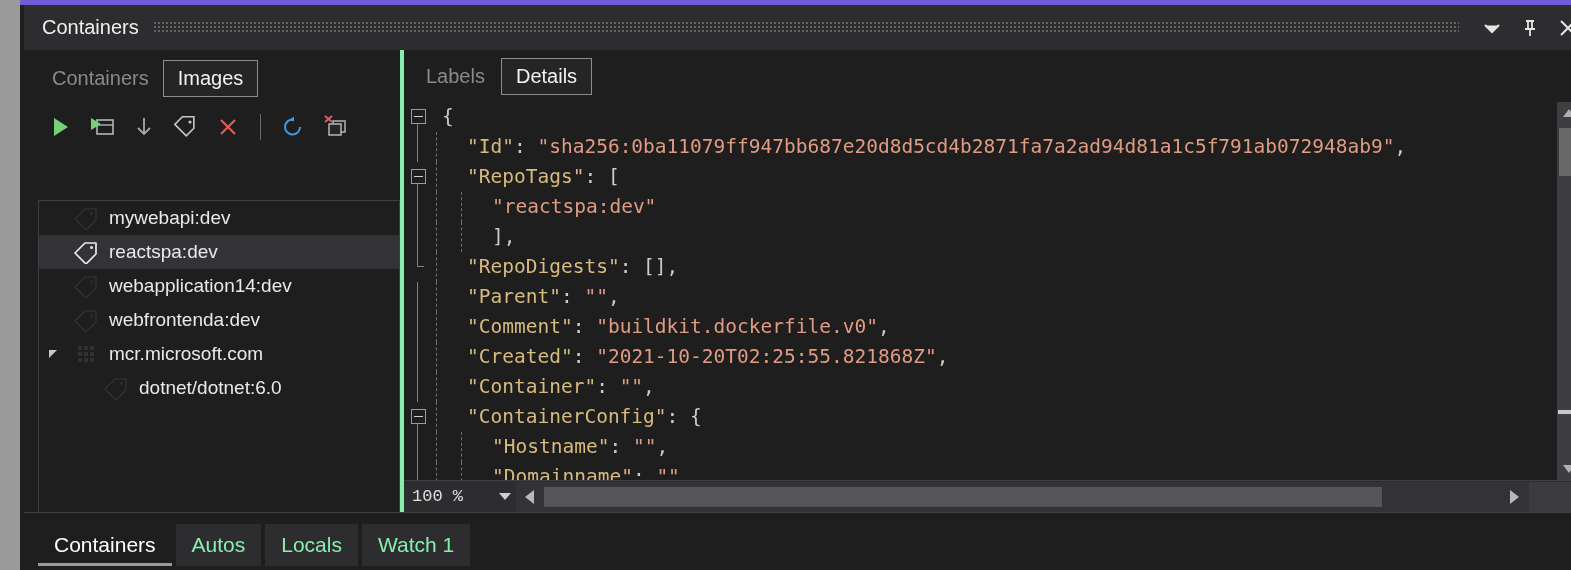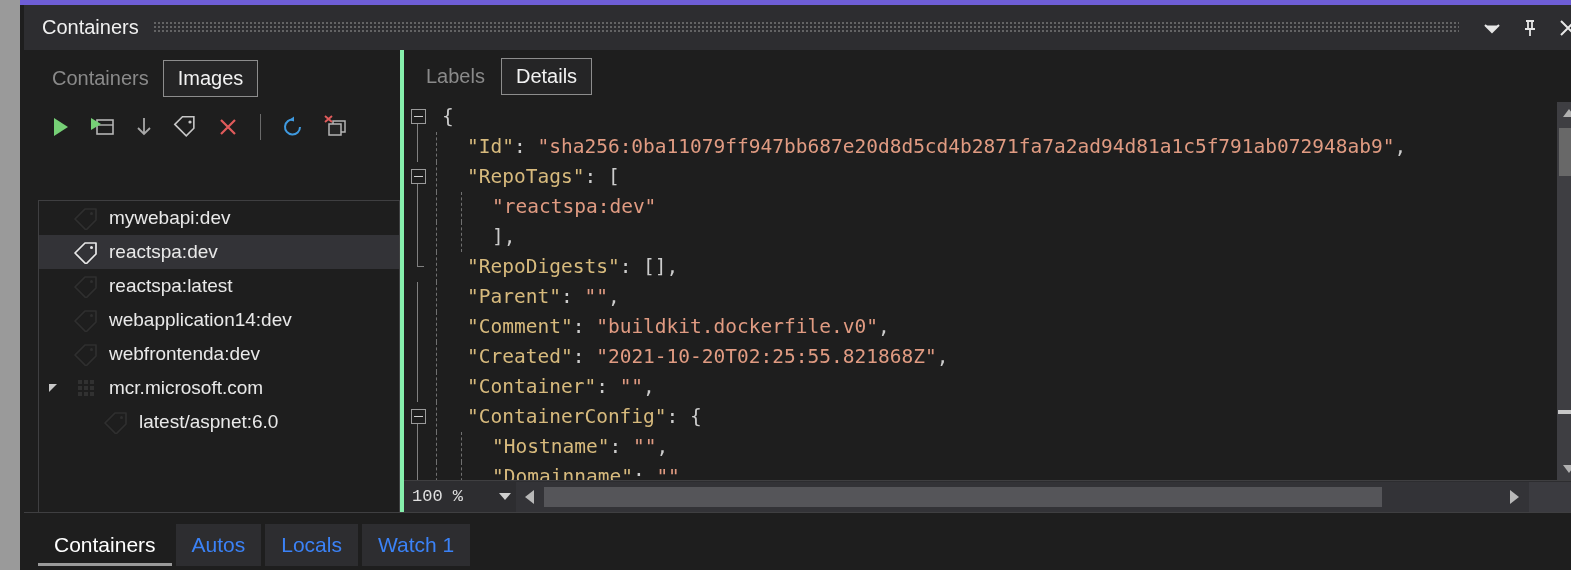--- a/index.html
+++ b/index.html
@@ -324,21 +324,21 @@
     display: flex;
     align-items: flex-end;
     padding-left: 14px;
     border-top: 1px solid #3f3f41;
   }
   .doc-tab {
     height: 42px;
     padding: 0 16px;
     display: flex;
     align-items: center;
-    color: #3b82f6;
+    color: #86efac;
     font-size: 21px;
     background: #2d2d30;
     margin-right: 4px;
     white-space: nowrap;
     position: relative;
   }
   .doc-tab.active {
     background: #1e1e1e;
     color: #ffffff;
   }
@@ -456,30 +456,20 @@
             <span class="tw-label">reactspa:dev</span>
           </div>
           <div class="tree-row" style="padding-left: 0px;">
             <span class="tw-expander"></span>
             <span class="tw-icon">
               <svg width="26" height="24" viewBox="0 0 26 24">
                 <path d="M2 13 L12 3 L23 3 L23 14 L13 24 Z" fill="none" stroke="#2f2f2f" stroke-width="1.7" stroke-linejoin="round"></path>
                 <circle cx="18.5" cy="7.5" r="1.5" fill="#2f2f2f"></circle>
               </svg>
             </span>
-            <span class="tw-label">reactspa:latest</span>
-          </div>
-          <div class="tree-row" style="padding-left: 0px;">
-            <span class="tw-expander"></span>
-            <span class="tw-icon">
-              <svg width="26" height="24" viewBox="0 0 26 24">
-                <path d="M2 13 L12 3 L23 3 L23 14 L13 24 Z" fill="none" stroke="#2f2f2f" stroke-width="1.7" stroke-linejoin="round"></path>
-                <circle cx="18.5" cy="7.5" r="1.5" fill="#2f2f2f"></circle>
-              </svg>
-            </span>
             <span class="tw-label">webapplication14:dev</span>
           </div>
           <div class="tree-row" style="padding-left: 0px;">
             <span class="tw-expander"></span>
             <span class="tw-icon">
               <svg width="26" height="24" viewBox="0 0 26 24">
                 <path d="M2 13 L12 3 L23 3 L23 14 L13 24 Z" fill="none" stroke="#2f2f2f" stroke-width="1.7" stroke-linejoin="round"></path>
                 <circle cx="18.5" cy="7.5" r="1.5" fill="#2f2f2f"></circle>
               </svg>
             </span>
@@ -507,21 +497,21 @@
             <span class="tw-label">mcr.microsoft.com</span>
           </div>
           <div class="tree-row" style="padding-left: 30px;">
             <span class="tw-expander"></span>
             <span class="tw-icon">
               <svg width="26" height="24" viewBox="0 0 26 24">
                 <path d="M2 13 L12 3 L23 3 L23 14 L13 24 Z" fill="none" stroke="#2f2f2f" stroke-width="1.7" stroke-linejoin="round"></path>
                 <circle cx="18.5" cy="7.5" r="1.5" fill="#2f2f2f"></circle>
               </svg>
             </span>
-            <span class="tw-label">latest/aspnet:6.0</span>
+            <span class="tw-label">dotnet/dotnet:6.0</span>
           </div>
         </div>
     </div>
 
     <div id="right-pane">
 
       <div id="right-tabs">
         <div class="pane-tab">Labels</div>
         <div class="pane-tab active">Details</div>
       </div>

